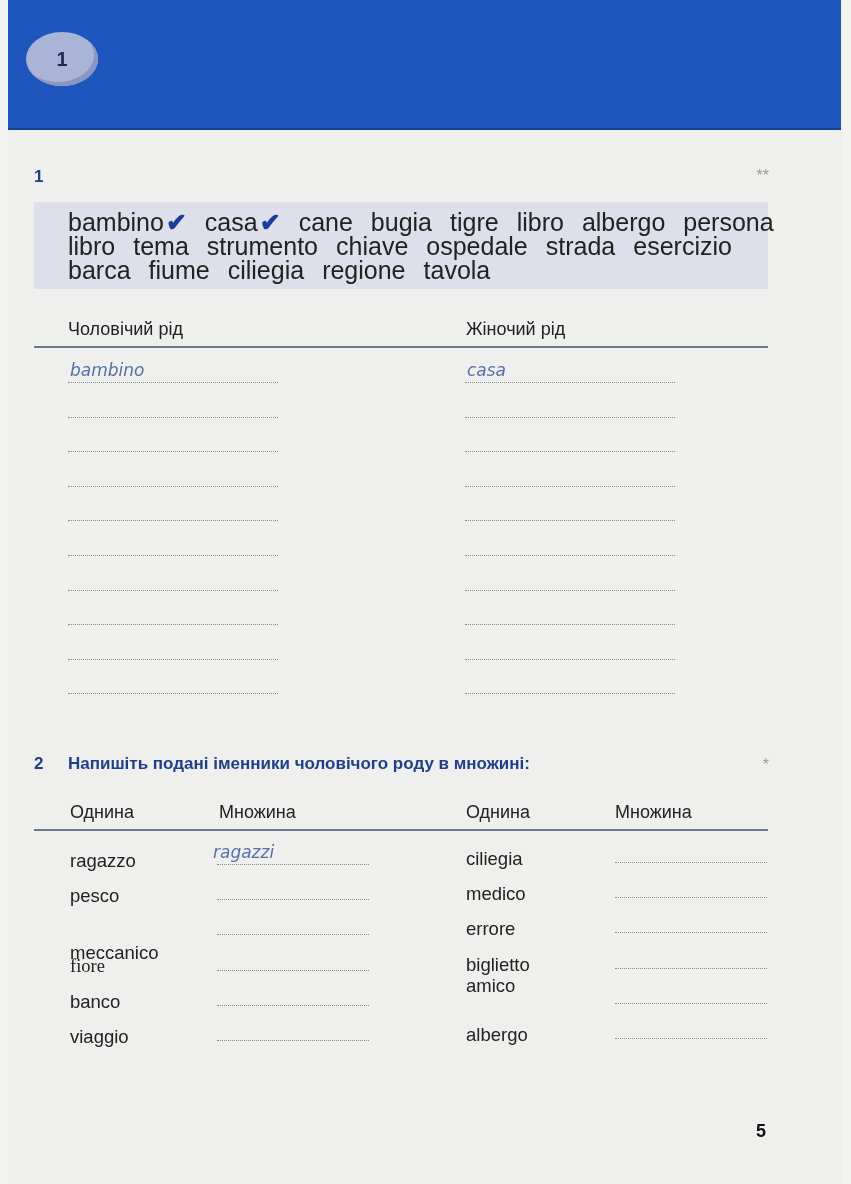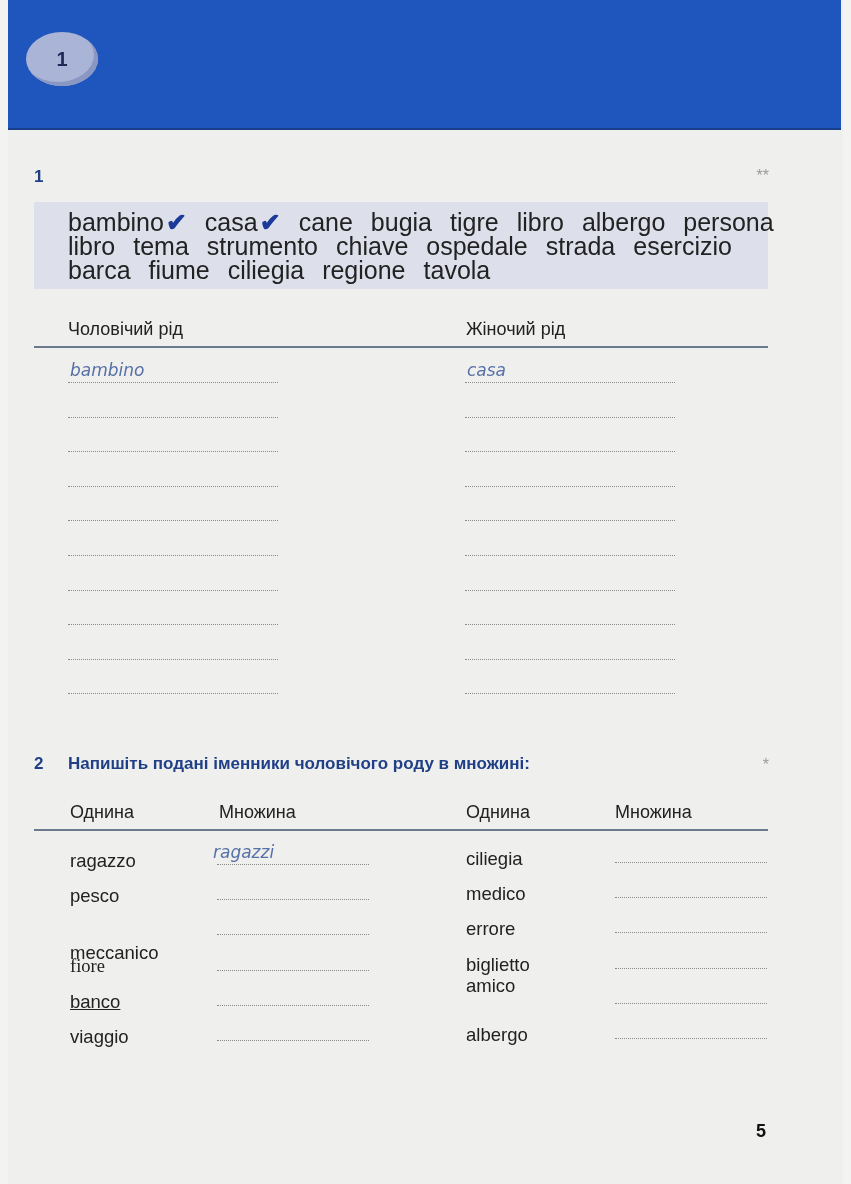--- a/index.html
+++ b/index.html
@@ -143,21 +143,21 @@
     <div class="hw" style="left: 219px; top: 912.4px;"></div>
     <div class="word" style="left: 466px; top: 918.4px;">errore</div>
     <div class="dots" style="left: 615px; top: 932.4px; width: 152px;"></div>
     <div class="hw" style="left: 617px; top: 910.4px;"></div>
     <div class="word" style="left: 70px; top: 955.6px; font-family: Liberation Serif, serif;">fiore</div>
     <div class="dots" style="left: 217px; top: 969.6px; width: 152px;"></div>
     <div class="hw" style="left: 219px; top: 947.6px;"></div>
     <div class="word" style="left: 466px; top: 953.6px;">biglietto</div>
     <div class="dots" style="left: 615px; top: 967.6px; width: 152px;"></div>
     <div class="hw" style="left: 617px; top: 945.6px;"></div>
-    <div class="word" style="left: 70px; top: 990.8px; text-decoration: underline;">banco</div>
+    <div class="word" style="left: 70px; top: 990.8px;">banco</div>
     <div class="dots" style="left: 217px; top: 1004.8px; width: 152px;"></div>
     <div class="hw" style="left: 219px; top: 982.8px;"></div>
     <div class="word" style="left: 466px; top: 975px;">amico</div>
     <div class="dots" style="left: 615px; top: 1002.8px; width: 152px;"></div>
     <div class="hw" style="left: 617px; top: 980.8px;"></div>
     <div class="word" style="left: 70px; top: 1026px;">viaggio</div>
     <div class="dots" style="left: 217px; top: 1040px; width: 152px;"></div>
     <div class="hw" style="left: 219px; top: 1018px;"></div>
     <div class="word" style="left: 466px; top: 1024px;">albergo</div>
     <div class="dots" style="left: 615px; top: 1038px; width: 152px;"></div>

